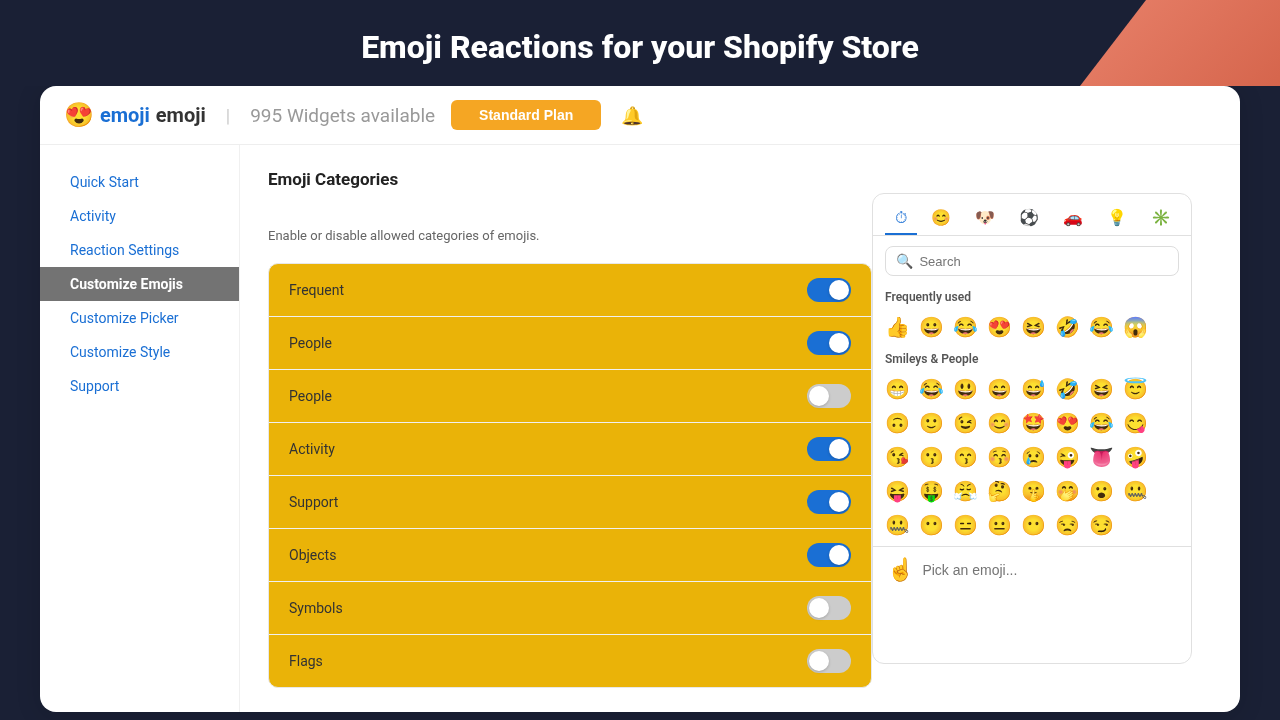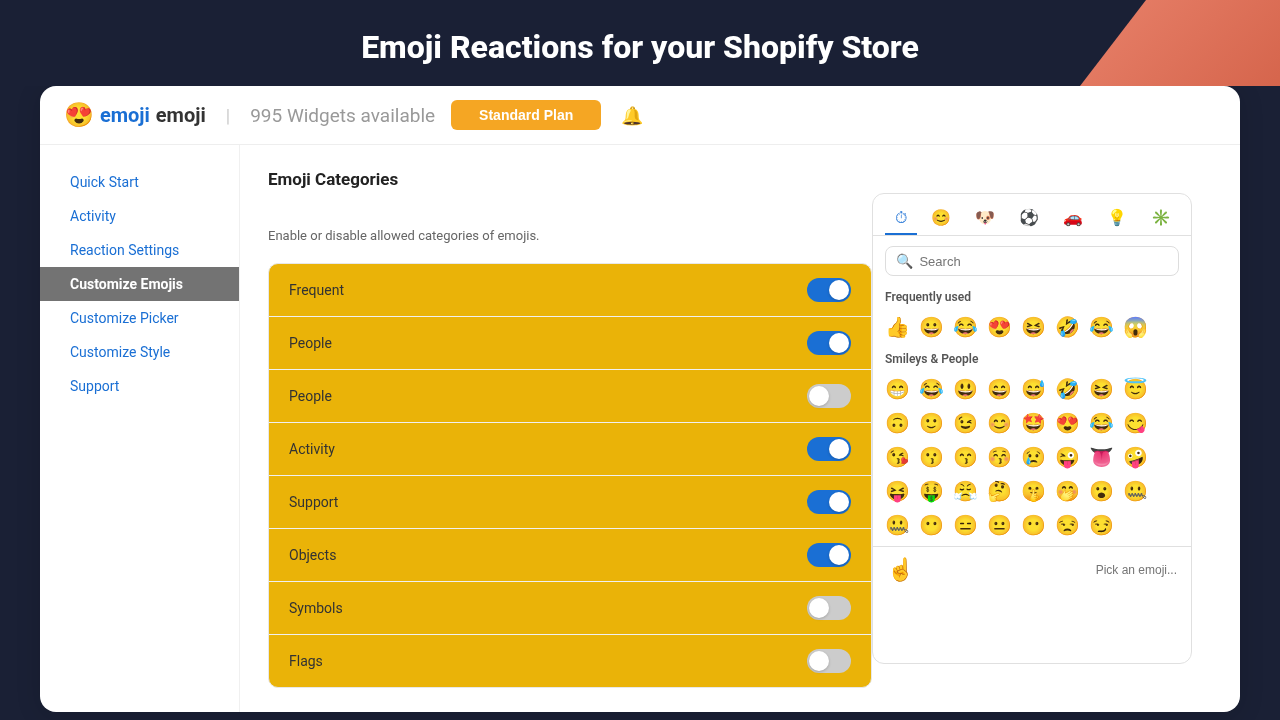--- a/index.html
+++ b/index.html
@@ -274,24 +274,23 @@
       border-top: 1px solid #e0e0e0;
       padding: 10px 14px;
       display: flex;
       align-items: center;
       gap: 8px;
     }
     .emoji-footer-icon { font-size: 22px; }
     .emoji-footer input {
       border: none;
       outline: none;
-      font-size: 12px;
+      font-size: 14px;
       color: #0f766e;
       flex: 1;
-      text-align: right;
     }
 
     .panels-row {
       display: flex;
       gap: 0;
     }
 
     .left-section {
       flex: 1;
     }

